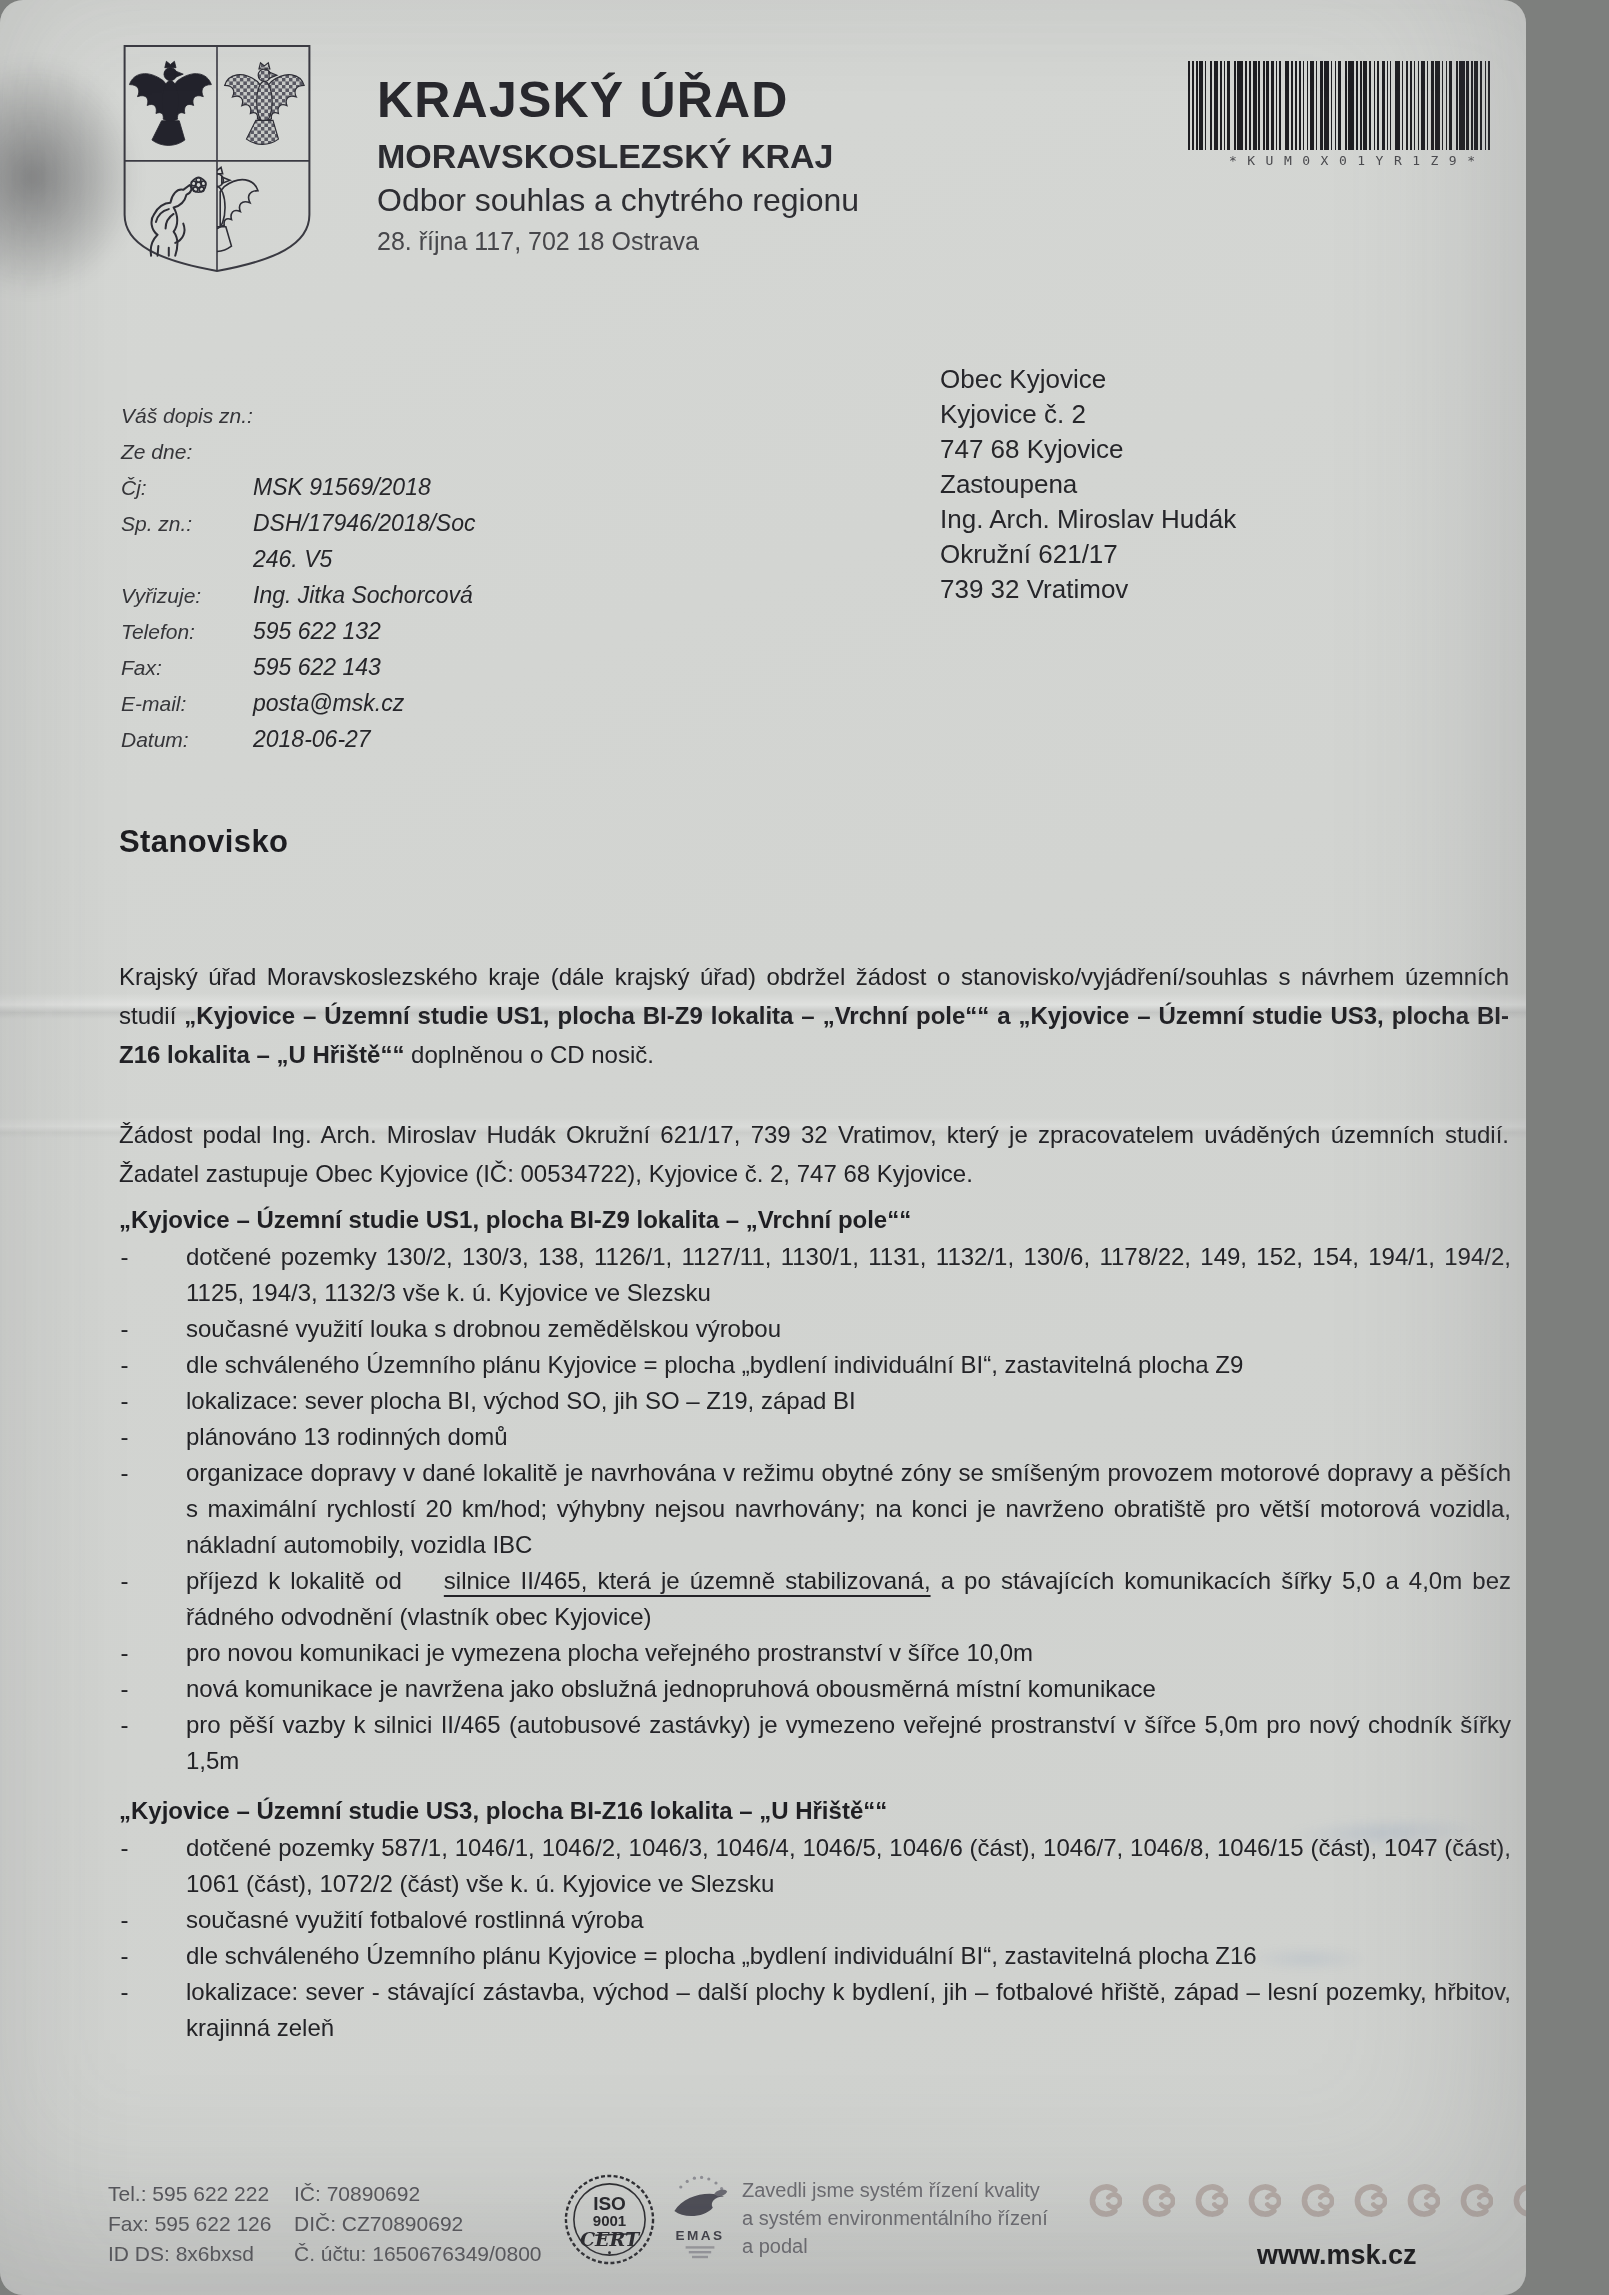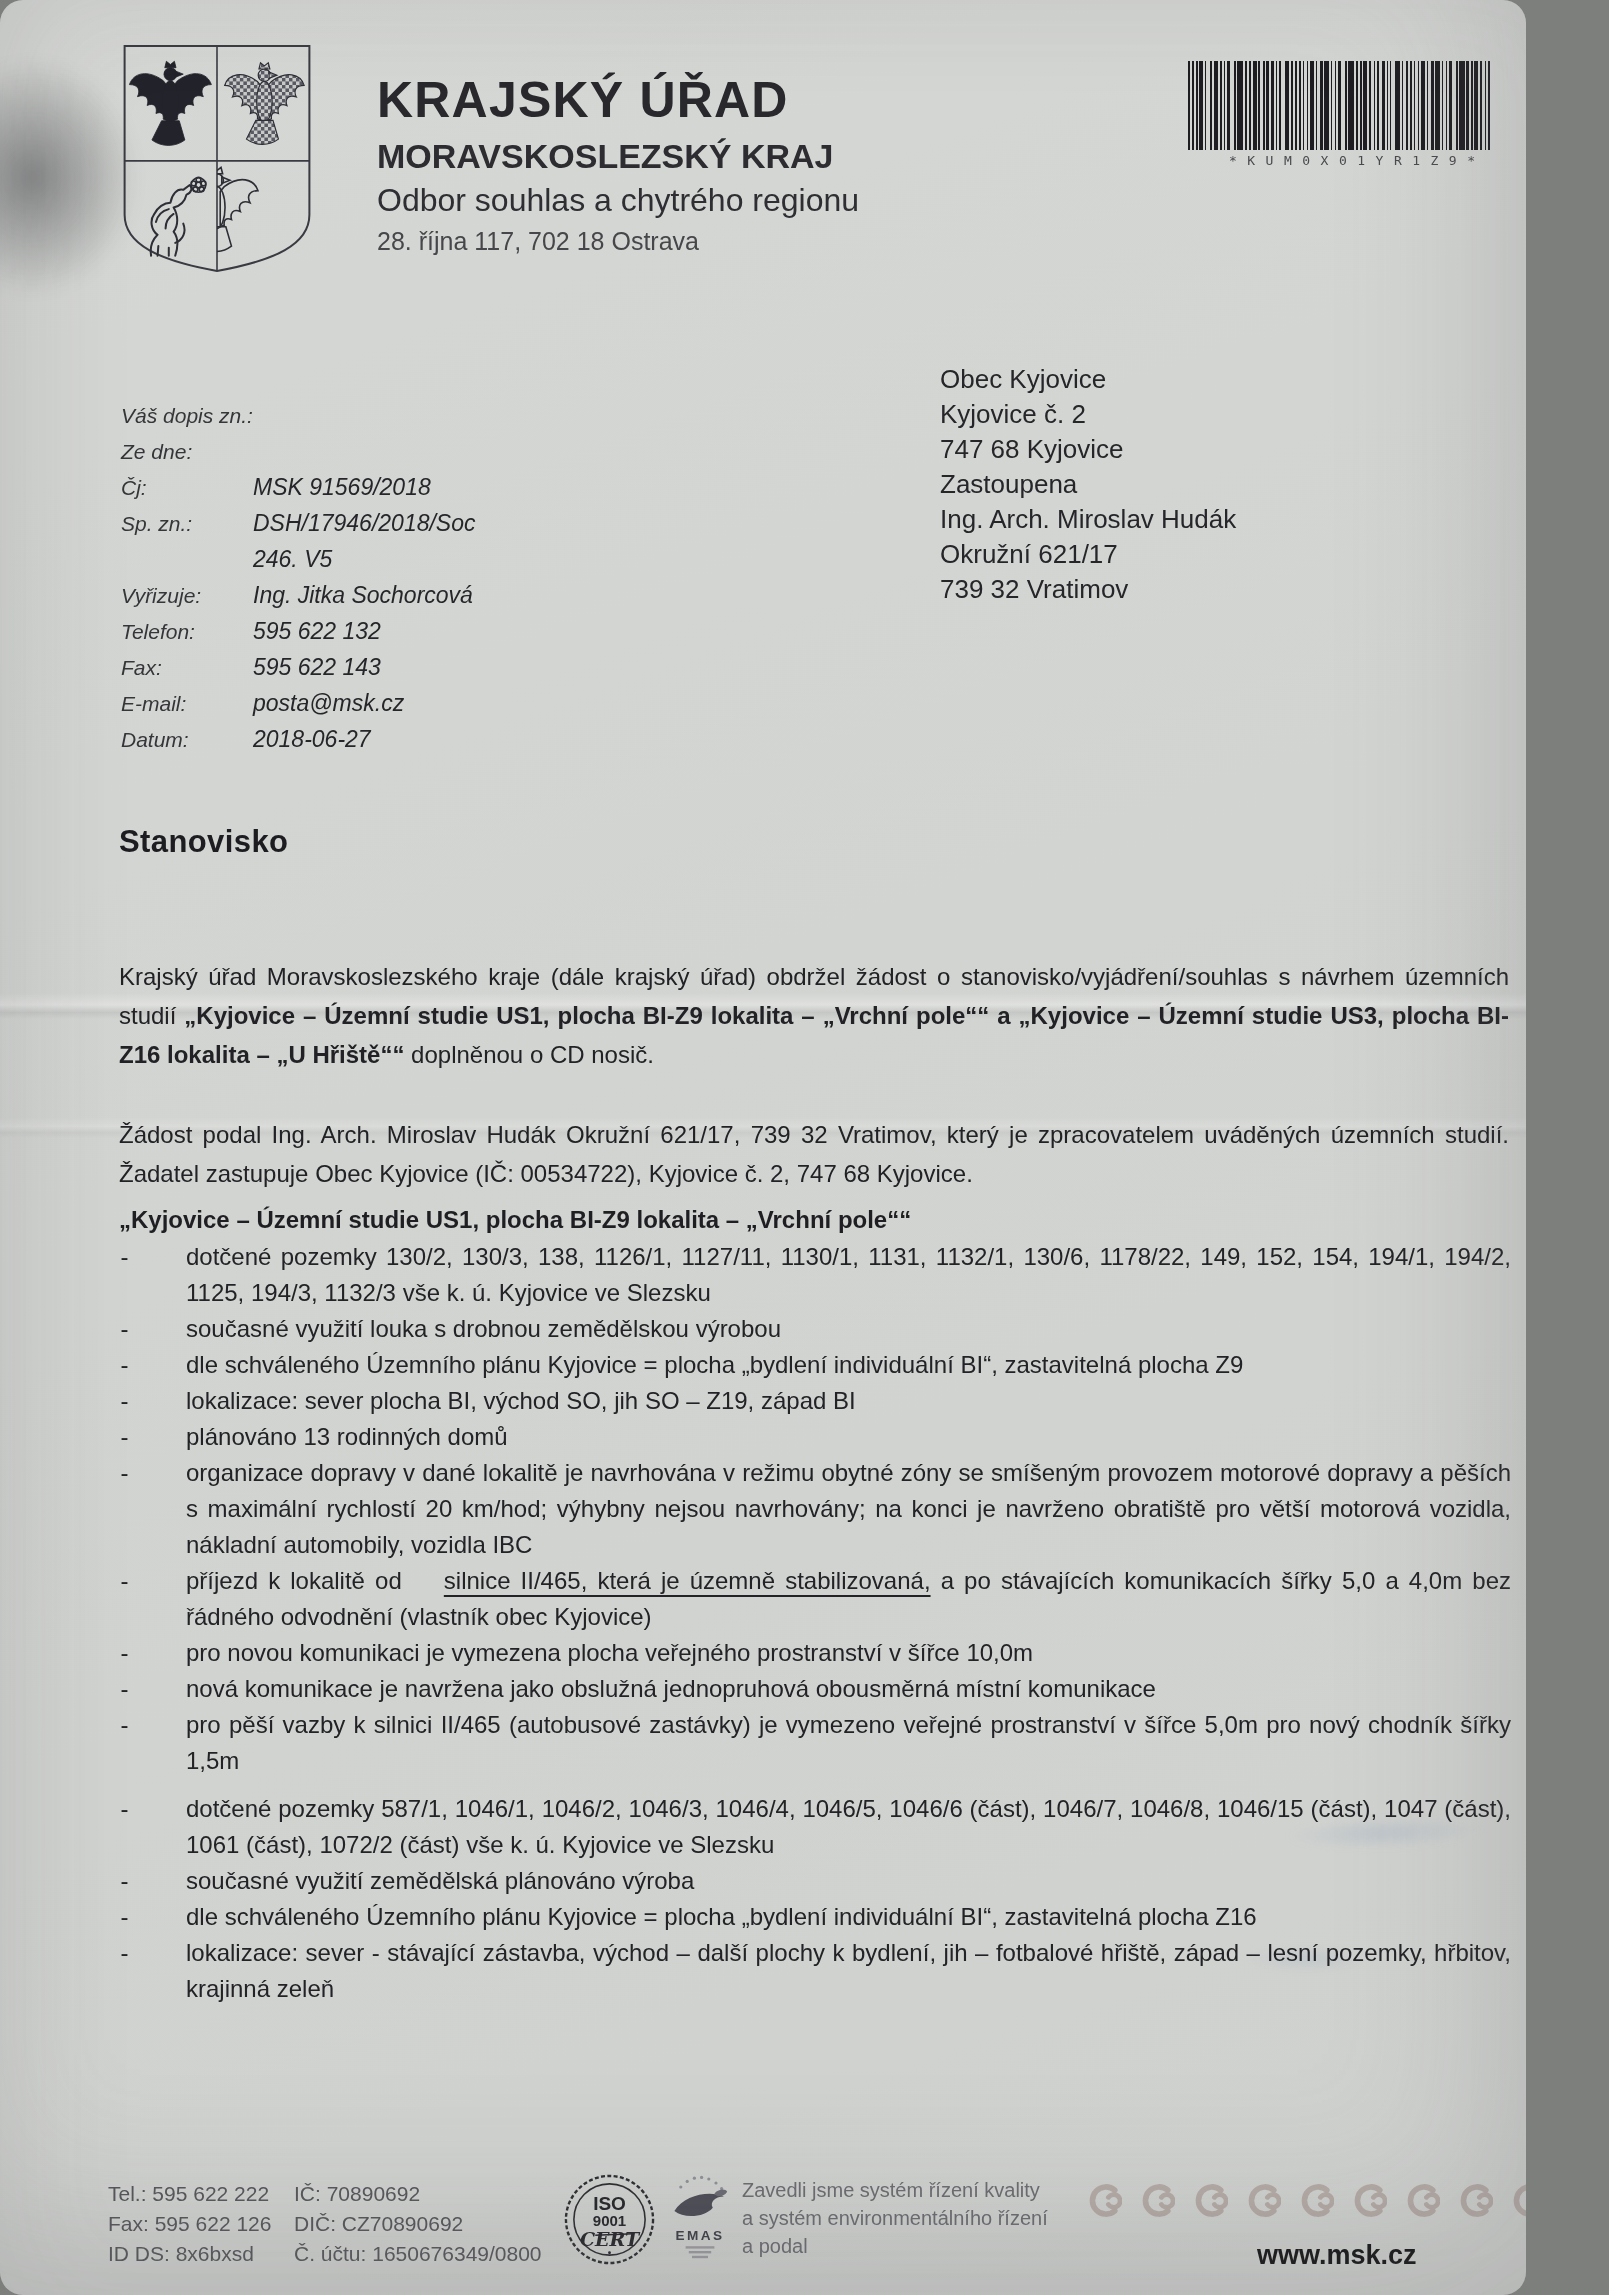--- a/index.html
+++ b/index.html
@@ -172,23 +172,24 @@
         <div class="bullet"><span class="dash">-</span><span><span>plánováno 13 rodinných domů</span></span></div>
         <div class="bullet"><span class="dash">-</span><span><span>organizace dopravy v dané lokalitě je navrhována v režimu obytné zóny se smíšeným provozem motorové dopravy a pěších s maximální rychlostí 20 km/hod; výhybny nejsou navrhovány; na konci je navrženo obratiště pro větší motorová vozidla, nákladní automobily, vozidla IBC</span></span></div>
         <div class="bullet"><span class="dash">-</span><span><span>příjezd k lokalitě od </span><span class="u">silnice II/465, která je územně stabilizovaná,</span><span> a po stávajících komunikacích šířky 5,0 a 4,0m bez řádného odvodnění (vlastník obec Kyjovice)</span></span></div>
         <div class="bullet"><span class="dash">-</span><span><span>pro novou komunikaci je vymezena plocha veřejného prostranství v šířce 10,0m</span></span></div>
         <div class="bullet"><span class="dash">-</span><span><span>nová komunikace je navržena jako obslužná jednopruhová obousměrná místní komunikace</span></span></div>
         <div class="bullet"><span class="dash">-</span><span><span>pro pěší vazby k silnici II/465 (autobusové zastávky) je vymezeno veřejné prostranství v šířce 5,0m pro nový chodník šířky 1,5m</span></span></div>
       </div>
   </section>
 
   <section class="abs study s2">
+    <h2 class="sec-heading">„Kyjovice – Územní studie US3, plocha BI-Z16 lokalita – „U Hřiště““</h2>
     <div class="bullets">
         <div class="bullet"><span class="dash">-</span><span><span>dotčené pozemky 587/1, 1046/1, 1046/2, 1046/3, 1046/4, 1046/5, 1046/6 (část), 1046/7, 1046/8, 1046/15 (část), 1047 (část), 1061 (část), 1072/2 (část) vše k. ú. Kyjovice ve Slezsku</span></span></div>
-        <div class="bullet"><span class="dash">-</span><span><span>současné využití zemědělská plánováno výroba</span></span></div>
+        <div class="bullet"><span class="dash">-</span><span><span>současné využití fotbalové rostlinná výroba</span></span></div>
         <div class="bullet"><span class="dash">-</span><span><span>dle schváleného Územního plánu Kyjovice = plocha „bydlení individuální BI“, zastavitelná plocha Z16</span></span></div>
         <div class="bullet"><span class="dash">-</span><span><span>lokalizace: sever - stávající zástavba, východ – další plochy k bydlení, jih – fotbalové hřiště, západ – lesní pozemky, hřbitov, krajinná zeleň</span></span></div>
       </div>
   </section>
 
   <div class="abs f-col f-contact">
       <div>Tel.: 595 622 222</div>
       <div>Fax: 595 622 126</div>
       <div>ID DS: 8x6bxsd</div>
     </div>

